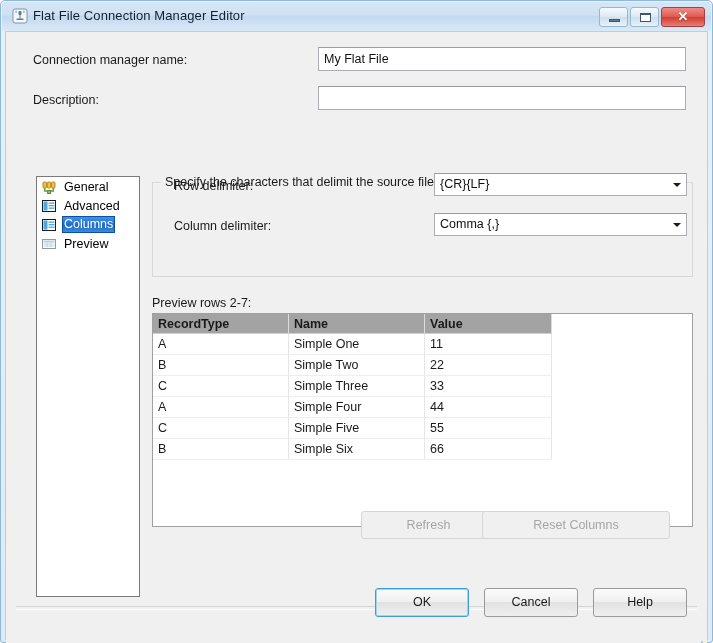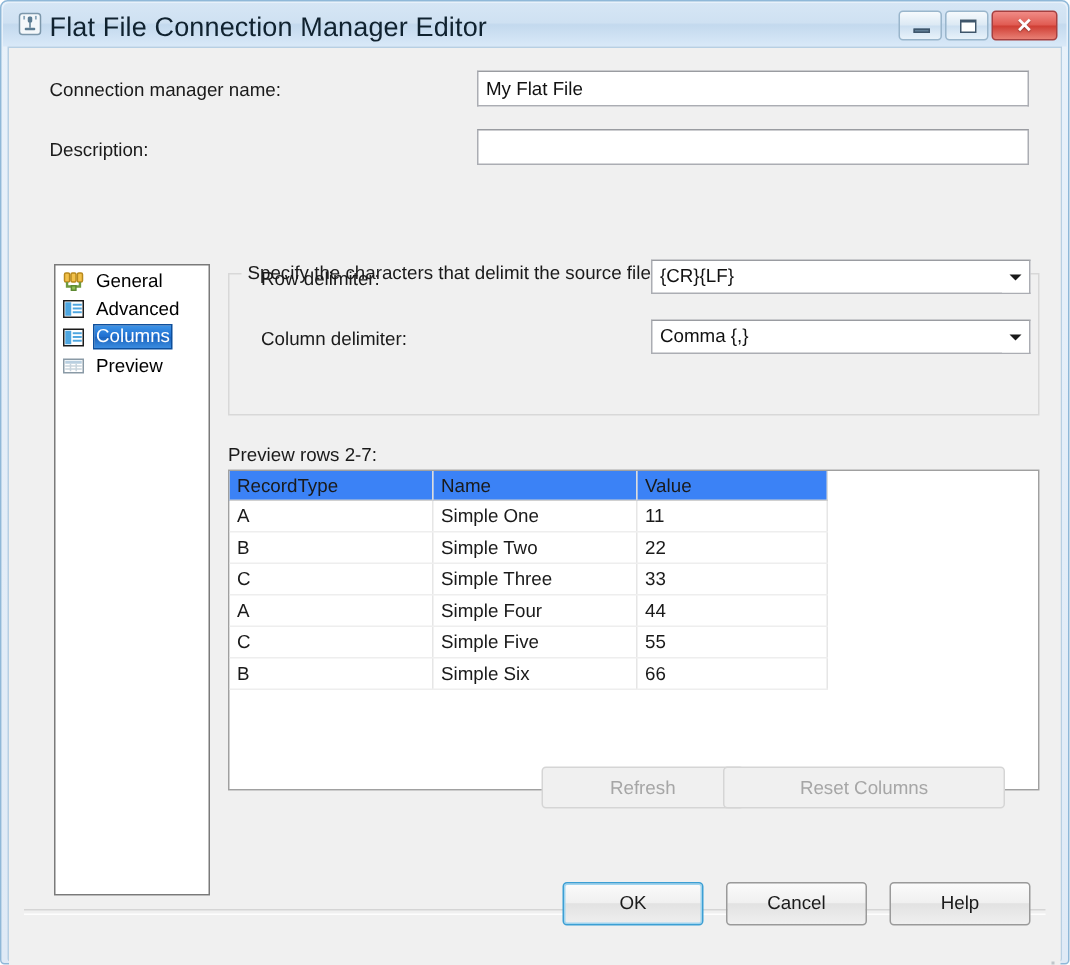--- a/index.html
+++ b/index.html
@@ -47,21 +47,21 @@
     border-radius: 4px 4px 0 0;
   }
   .title-icon {
     position: absolute;
     left: 10px; top: 6px;
     width: 16px; height: 16px;
   }
   .title-text {
     position: absolute;
     left: 31px; top: 6px;
-    font-size: 18px;
+    font-size: 13px;
     color: #10222f;
     white-space: nowrap;
     letter-spacing: 0.1px;
   }
   .winbtns {
     position: absolute;
     right: 6px; top: 5px;
     display: flex;
     gap: 2px;
   }
@@ -237,23 +237,23 @@
   }
   table.grid {
     border-collapse: collapse;
     table-layout: fixed;
     width: 381px;
     font-size: 12.5px;
   }
   table.grid th {
     height: 19px;
     text-align: left;
-    font-weight: normal;
-    color: #1a1a1a;
-    background: #3b82f6;
+    font-weight: bold;
+    color: #1a1a1a;
+    background: #a3a3a3;
     border-right: 1px solid #dcdcdc;
     border-bottom: 1px solid #d0d0d0;
     padding: 0 0 0 5px;
     white-space: nowrap;
   }
   table.grid td {
     height: 20px;
     color: #1a1a1a;
     border-right: 1px solid #e6e6e6;
     border-bottom: 1px solid #eeeeee;

